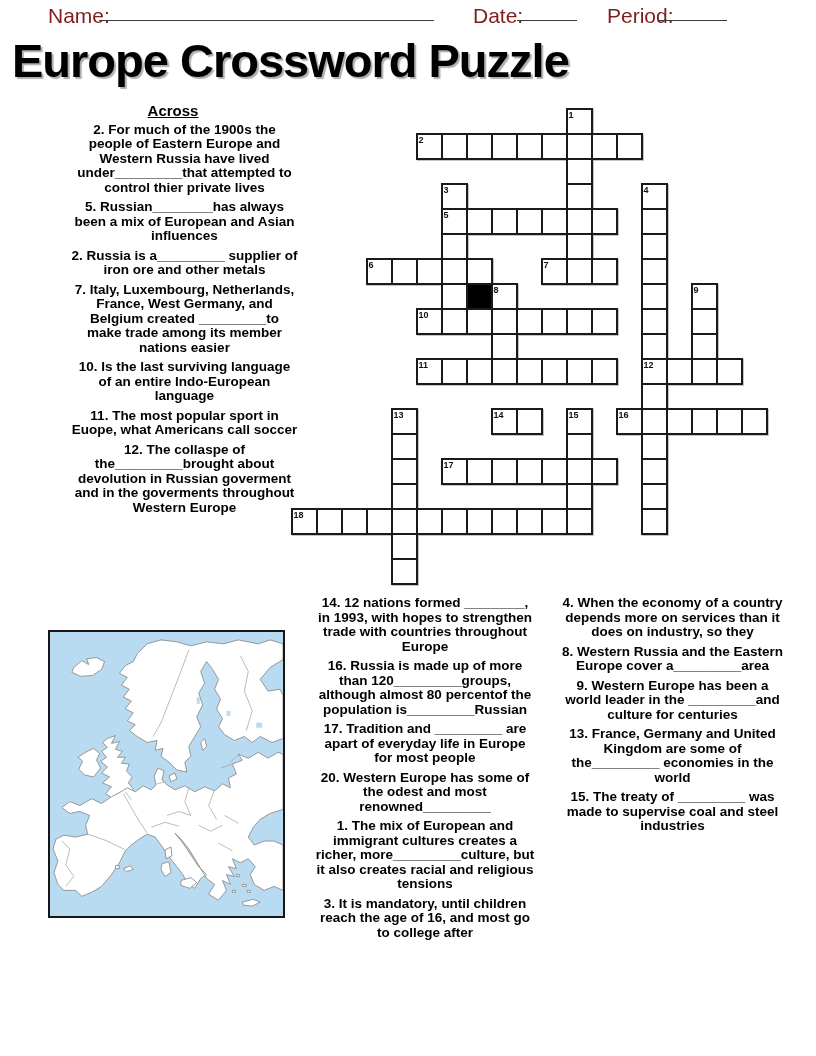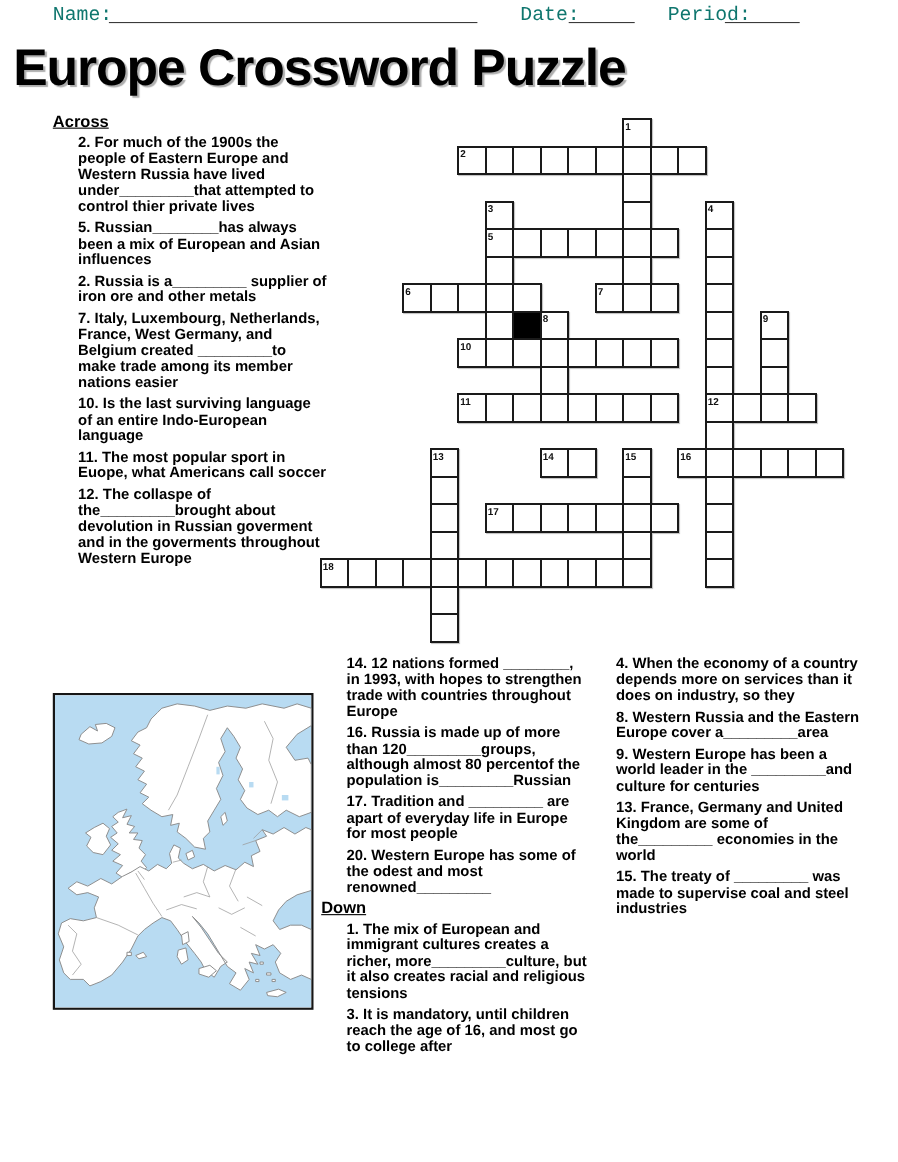--- a/index.html
+++ b/index.html
@@ -1,37 +1,37 @@
 <!DOCTYPE html>
 <html><head>
 <meta charset="utf-8">
 <style>
   html,body{margin:0;padding:0;}
   body{
     width:816px;height:1056px;position:relative;background:#ffffff;
     font-family:"Liberation Sans",sans-serif;color:#000;overflow:hidden;
   }
   
-  .hdr-label{position:absolute;top:4px;font-size:18px;color:#0f766e;font-family:Liberation Mono, monospace;}
+  .hdr-label{position:absolute;top:4px;font-size:21px;color:#7f1d1d;}
   .hdr-line{position:absolute;top:4px;height:16px;border-bottom:1.6px solid #3a3a3a;}
   #name-label{left:48px;}
   #name-line{left:99px;width:335px;}
   #date-label{left:473px;}
   #date-line{left:517px;width:60px;}
   #period-label{left:607px;}
   #period-line{left:659px;width:68px;}
   
   #title{
     position:absolute;top:36px;left:0;width:816px;text-align:left;
     font-size:47px;font-weight:bold;letter-spacing:-1px;line-height:1.05;
     text-shadow:2px 2px 1px rgba(0,0,0,0.32);
     padding-left:12px;
   }
   
-  .clue-col{position:absolute;font-weight:bold;font-size:13.5px;line-height:14.5px;}
+  .clue-col{position:absolute;font-weight:bold;font-size:13.5px;line-height:14.5px;text-align:center;}
   #across-col{left:48px;top:104px;width:250px;}
   #mid-col{left:292px;top:596px;width:243px;}
   #right-col{left:537px;top:596px;width:248px;}
   .clue-heading{font-size:15px;text-decoration:underline;margin:0 0 4px 0;}
   .clue{margin-bottom:5px;margin-left:23px;}
   
   #grid-svg{position:absolute;left:290px;top:107px;filter:drop-shadow(1.5px 1.5px 0 #c4c4c4);}
   
   #map-box{position:absolute;left:48px;top:630px;width:233px;height:284px;border:2px solid #161616;}
   #map-box svg{display:block;}
@@ -187,21 +187,20 @@
     <text x="2" y="409.5" font-size="9" font-weight="bold" font-family="&quot;Liberation Sans&quot;, sans-serif" fill="#111">18</text>
   </svg>
 
 <div class="clue-col" id="mid-col">
   <div>
       <div class="clue">14. 12 nations formed ________, in 1993, with hopes to strengthen trade with countries throughout Europe</div>
       <div class="clue">16. Russia is made up of more than 120_________groups, although almost 80 percentof the population is_________Russian</div>
       <div class="clue">17. Tradition and _________ are apart of everyday life in Europe for most people</div>
       <div class="clue">20. Western Europe has some of the odest and most renowned_________</div>
     </div>
-  <div class="clue-heading">Down</div>
   <div>
       <div class="clue">1. The mix of European and immigrant cultures creates a richer, more_________culture, but it also creates racial and religious tensions</div>
       <div class="clue">3. It is mandatory, until children reach the age of 16, and most go to college after</div>
     </div>
 </div>
 
 <div class="clue-col" id="right-col">
   <div>
       <div class="clue">4. When the economy of a country depends more on services than it does on industry, so they</div>
       <div class="clue">8. Western Russia and the Eastern Europe cover a_________area</div>

